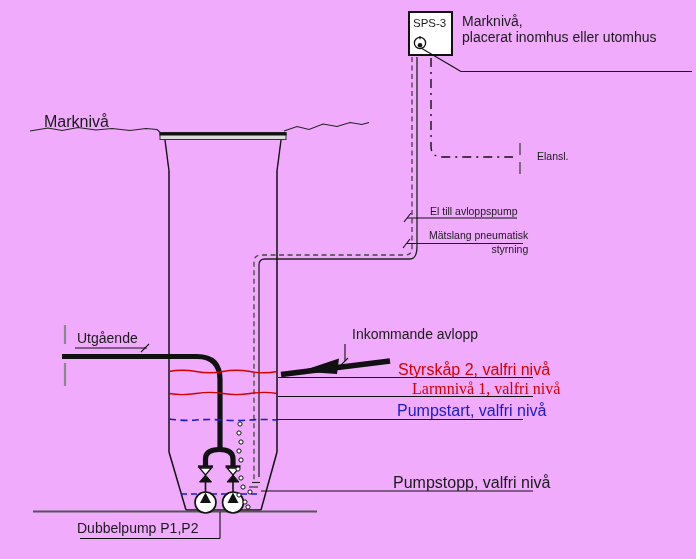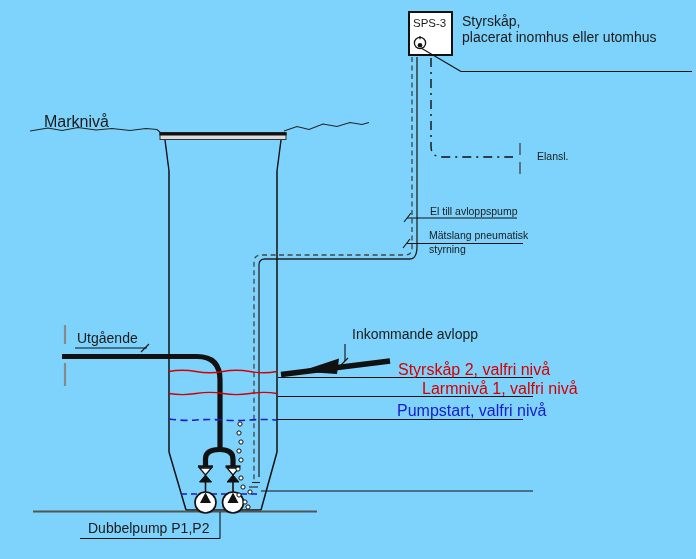--- a/index.html
+++ b/index.html
@@ -1,24 +1,24 @@
 <!DOCTYPE html>
 <html><head>
 <meta charset="utf-8">
 <style>
   html,body{margin:0;padding:0;background:#fff;}
   .stage{
-    position:relative;width:696px;height:559px;background:#7dd3fc;overflow:hidden;
+    position:relative;width:696px;height:559px;background:#f0abfc;overflow:hidden;
     font-family:"Liberation Sans","DejaVu Sans",sans-serif;color:#1a1a1a;
   }
   .stage svg{position:absolute;left:0;top:0;}
   .lbl{position:absolute;white-space:nowrap;line-height:1.15;}
   .lbl.big{font-size:14px;}
   .lbl.med{font-size:16px;}
-  .lbl.small{font-size:10.5px;}
+  .lbl.small{font-size:10.5px;text-align:right;}
   .lbl.tiny{font-size:11.5px;}
   .red{color:#d40000;}
   .blue{color:#1a1acc;}
   .two-line span{display:block;}
 </style>
 </head>
 <body>
 
 <div class="stage">
 
@@ -155,21 +155,21 @@
       <circle cx="239" cy="495" r="2.1"></circle>
       <circle cx="245" cy="502" r="2.1"></circle>
       <circle cx="250" cy="492" r="2.1"></circle>
       <circle cx="248" cy="507" r="2.1"></circle>
     </g>
   </svg>
 
   <div class="lbl tiny" style="left:413px;top:17px;">SPS-3</div>
 
   <div class="lbl big two-line" style="left:462px;top:13px;">
-    <span>Styrskåp,</span>
+    <span>Marknivå,</span>
     <span>placerat inomhus eller utomhus</span>
   </div>
 
 
   <div class="lbl small" style="left:537px;top:150px;">Elansl.</div>
 
   <div class="lbl small" style="left:430px;top:205px;">El till avloppspump</div>
 
   <div class="lbl small two-line" style="left:429px;top:229px;">
     <span>Mätslang pneumatisk</span>
@@ -177,20 +177,21 @@
   </div>
 
   <div class="lbl med" style="left:44px;top:113px;">Marknivå</div>
 
   <div class="lbl big" style="left:77px;top:330px;">Utgående</div>
 
   <div class="lbl big" style="left:352px;top:326px;text-align:right;">Inkommande avlopp</div>
 
   <div class="lbl med red" style="left:398px;top:361px;">Styrskåp 2, valfri nivå</div>
 
-  <div class="lbl med red" style="left:422px;top:380px;">Larmnivå 1, valfri nivå</div>
+  <div class="lbl med red" style="left:412px;top:380px;font-family:Liberation Serif, serif;">Larmnivå 1, valfri nivå</div>
 
   <div class="lbl med blue" style="left:397px;top:402px;">Pumpstart, valfri nivå</div>
 
+  <div class="lbl med" style="left:393px;top:474px;">Pumpstopp, valfri nivå</div>
 
-  <div class="lbl big" style="left:88px;top:520px;">Dubbelpump P1,P2</div>
+  <div class="lbl big" style="left:77px;top:520px;">Dubbelpump P1,P2</div>
 
 </div>
 
 </body></html>

